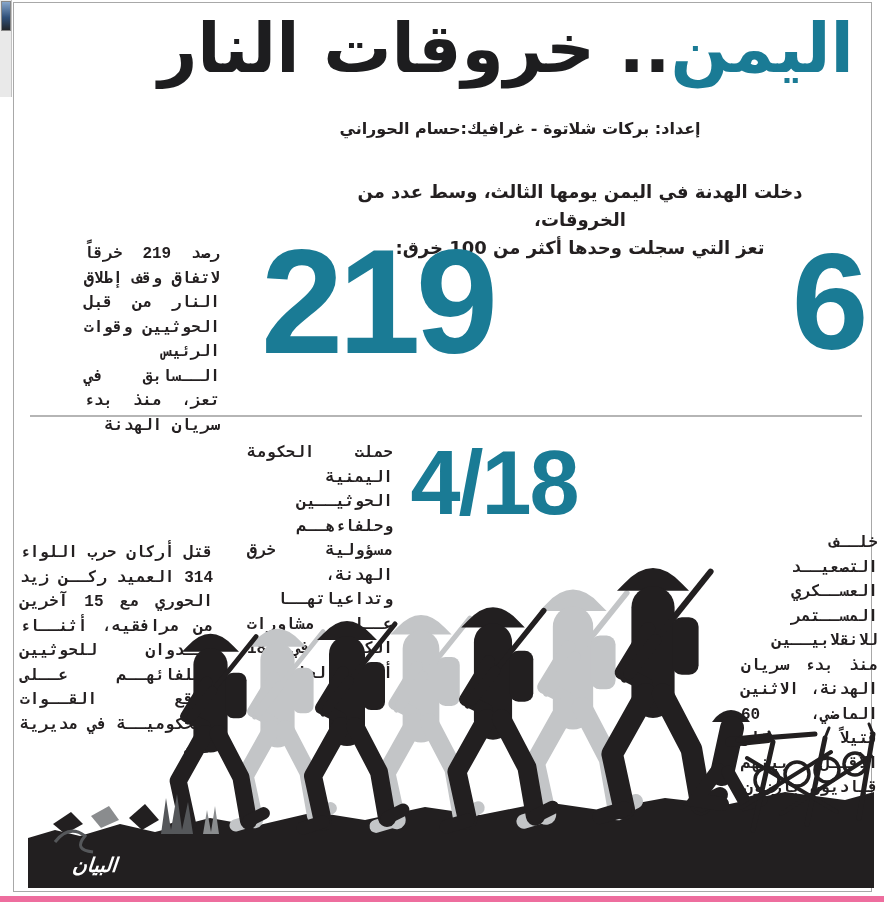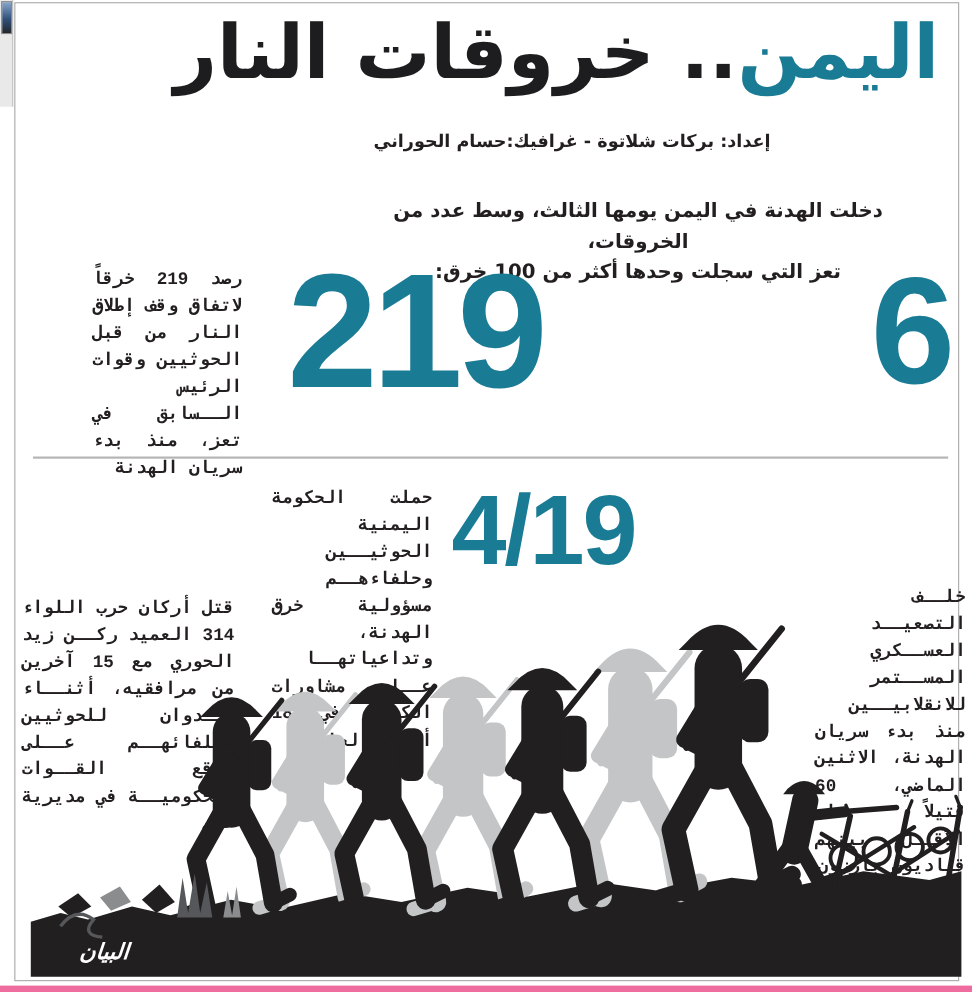--- a/index.html
+++ b/index.html
@@ -63,21 +63,21 @@
     <div>تعز التي سجلت وحدها أكثر من 100 خرق:</div>
   </div>
 
   <div class="stat-num num-6">6</div>
   <div class="stat-num num-219">219</div>
   <div class="stat-text text-219">رصد 219 خرقاً لاتفاق وقف إطلاق النار من قبل الحوثيين وقوات الرئيس الــسابق في تعز، منذ بدء سريان الهدنة</div>
 
   <div class="divider"></div>
 
   <div class="stat-text text-60">خلــف التصعيــد العســكري المســتمر للانقلابيــين منذ بدء سريان الهدنة، الاثنين الماضي، 60 قتيلاً على الأقــل بينهم قياديون بارزون</div>
-  <div class="stat-num num-418">4/19</div>
+  <div class="stat-num num-418">4/18</div>
   <div class="stat-text text-418">حملت الحكومة اليمنية الحوثيــين وحلفاءهــم مسؤولية خرق الهدنة، وتداعياتهــا عــلى مشاورات الكويت في 18 أبريل الجاري</div>
   <div class="stat-text text-15">قتل أركان حرب اللواء 314 العميد ركــن زيد الحوري مع 15 آخرين من مرافقيه، أثنــاء عــدوان للحوثيين وحلفائهــم عــلى موقع القــوات الحكوميــة في مديرية نهم</div>
 
   <svg class="art" viewBox="0 0 852 378" xmlns="http://www.w3.org/2000/svg">
     <defs>
       <g id="trp" stroke-linecap="round" stroke-linejoin="round">
         <path d="M26,18 Q50,-8 74,18 L80,24 L20,24 Z" fill="currentColor" stroke="none"></path>
         <rect x="40" y="25" width="20" height="14" rx="5" fill="currentColor" stroke="none"></rect>
         <path d="M50,38 L50,112" fill="none" stroke="currentColor" stroke-width="36"></path>
         <rect x="66" y="46" width="22" height="48" rx="8" fill="currentColor" stroke="none"></rect>

